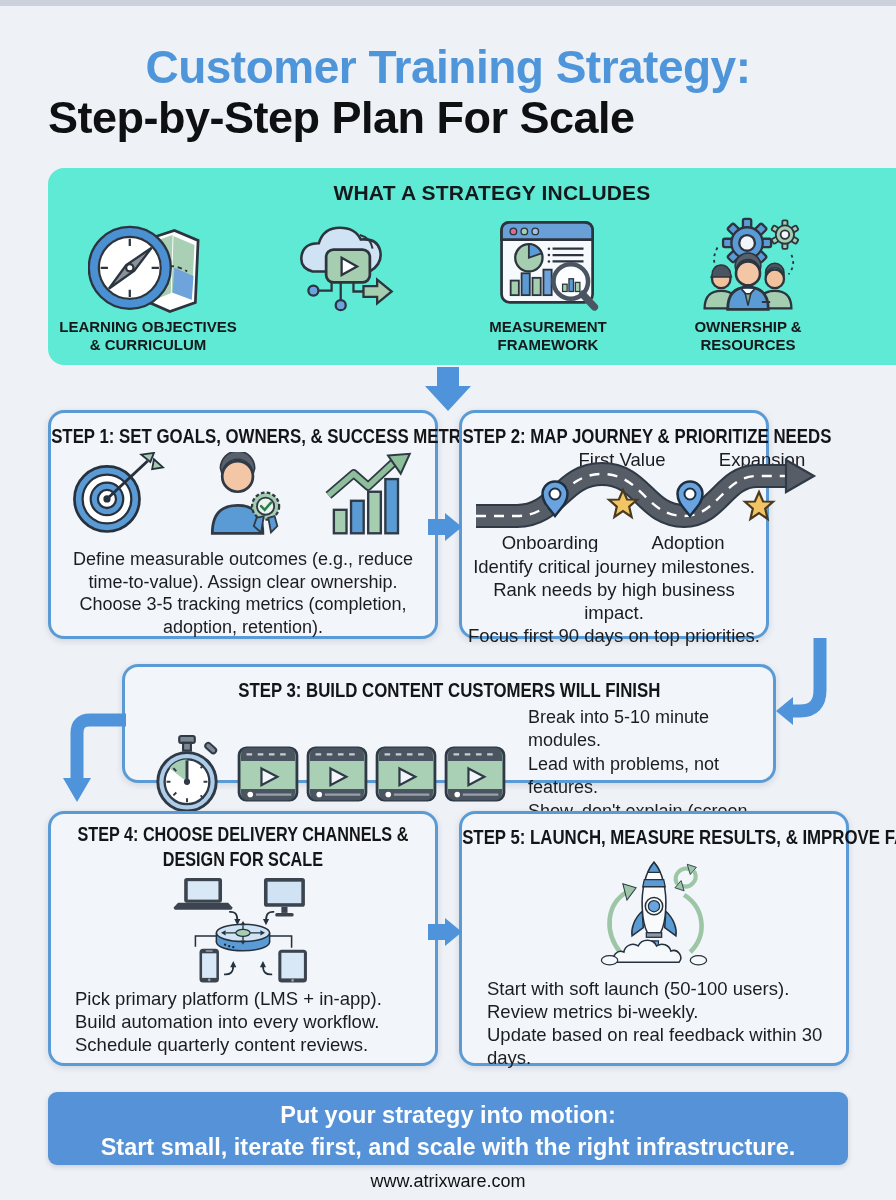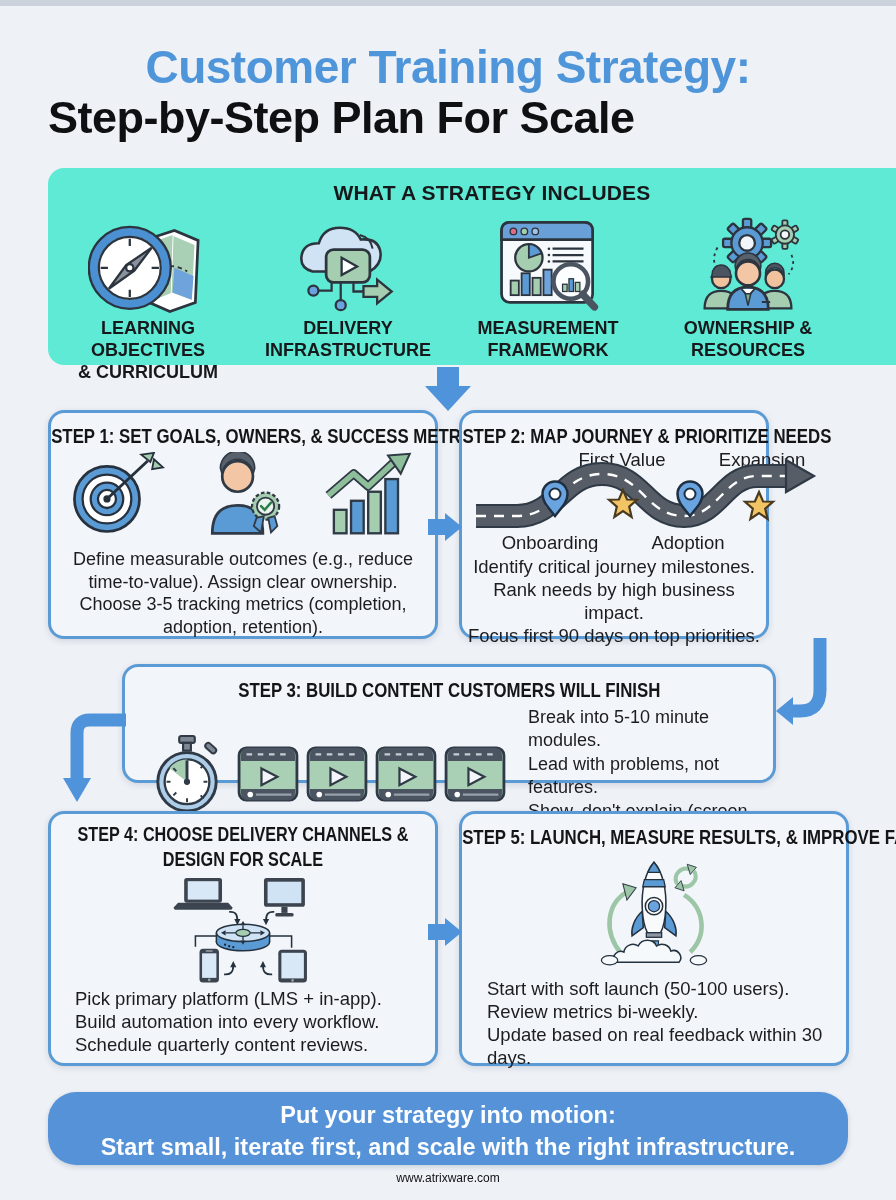--- a/index.html
+++ b/index.html
@@ -12,21 +12,21 @@
   .t2{position:absolute;top:92px;left:0;width:100%;text-align:left;
       font-size:45px;font-weight:bold;color:#0f1012;letter-spacing:-.5px;margin-left:48px;}
 
   .includes{position:absolute;left:48px;top:168px;width:888px;height:197px;
       background:#5eead4;border-radius:16px;}
   .inc-head{margin:0;padding-top:13px;text-align:center;font-size:21px;font-weight:bold;
       color:#16181b;letter-spacing:.2px;}
   .inc-row{position:absolute;top:46px;left:0;right:0;display:flex;}
   .inc-item{width:200px;text-align:center;}
   .inc-icon{height:104px;display:flex;align-items:center;justify-content:center;}
-  .inc-label{font-size:18px;font-weight:bold;line-height:1.22;color:#16181b;white-space:pre-line;}
+  .inc-label{font-size:15px;font-weight:bold;line-height:1.22;color:#16181b;white-space:pre-line;}
 
   .down-arrow{position:absolute;left:425px;top:367px;width:46px;}
   .da-stem{width:22px;height:19px;background:#4f93da;margin:0 auto;}
   .da-head{width:0;height:0;border-left:23px solid transparent;border-right:23px solid transparent;
       border-top:25px solid #4f93da;}
 
   .stepbox{position:absolute;box-sizing:border-box;background:#f2f5f9;
       border:3.5px solid #5b9bd5;border-radius:16px;
       box-shadow:0 2px 6px rgba(70,90,120,.18);}
   #step1{left:48px;top:410px;width:390px;height:229px;}
@@ -62,25 +62,25 @@
   .ha-head{width:0;height:0;border-top:14px solid transparent;border-bottom:14px solid transparent;
       border-left:17px solid #4f93da;}
   .elbow{position:absolute;}
   #elbow-right{left:776px;top:638px;}
   #elbow-left{left:56px;top:690px;}
 
   .hub-svg{display:block;margin:2px auto 0;}
   .rocket-svg{display:block;margin:2px auto 0;}
 
   .banner{position:absolute;left:48px;top:1092px;width:800px;height:73px;background:#5592d7;
-      border-radius:28px;color:#fdfeff;text-align:center;font-weight:bold;font-size:23.5px;
+      border-radius:9px;color:#fdfeff;text-align:center;font-weight:bold;font-size:23.5px;
       line-height:1.38;box-shadow:0 2px 5px rgba(70,90,120,.22);}
   .banner .b1{padding-top:7px;}
   .footer{position:absolute;top:1171px;left:0;width:100%;text-align:center;
-      font-size:12px;font-weight:500;color:#111216;}
+      font-size:18px;font-weight:500;color:#111216;}
 </style>
 </head>
 <body>
 
 <div class="page">
   <div class="edge-top"></div>
 
   <div class="t1">Customer Training Strategy:</div>
   <div class="t2">Step-by-Step Plan For Scale</div>
 
@@ -116,22 +116,20 @@
             <rect x="41" y="38" width="48" height="36" rx="8" fill="#a5cdb0" stroke="#2c343e" stroke-width="3"></rect>
             <path d="M58 47 l17 9.5 -17 9.5 z" fill="#fff" stroke="#2c343e" stroke-width="2.5"></path>
             <path d="M57 74 v20" stroke="#2c343e" stroke-width="2.5" fill="none"></path>
             <circle cx="57" cy="99" r="5.5" fill="#6aa4e0" stroke="#2c343e" stroke-width="2.5"></circle>
             <path d="M47 74 v9 h-15" stroke="#2c343e" stroke-width="2.5" fill="none"></path>
             <circle cx="27" cy="83" r="5.5" fill="#6aa4e0" stroke="#2c343e" stroke-width="2.5"></circle>
             <path d="M71 74 v10 h11" stroke="#2c343e" stroke-width="2.5" fill="none"></path>
             <polygon points="82,78 97,78 97,71 113,84 97,97 97,90 82,90" fill="#a5cdb0" stroke="#2c343e" stroke-width="2.5"></polygon>
           </svg>
         </div>
-        <div class="inc-label">DELIVERY
-INFRASTRUCTURE</div>
       </div>
 
       <div class="inc-item">
         <div class="inc-icon">
           <svg width="120" height="102" viewBox="0 0 130 112">
             <rect x="14" y="8" width="100" height="88" rx="9" fill="#f7fafc" stroke="#2c343e" stroke-width="3"></rect>
             <path d="M14 17 q0 -9 9 -9 h82 q9 0 9 9 v10 h-100 z" fill="#6aa0d8" stroke="#2c343e" stroke-width="3"></path>
             <circle cx="27" cy="18" r="3.6" fill="#e06a8a" stroke="#2c343e" stroke-width="1.5"></circle>
             <circle cx="39" cy="18" r="3.6" fill="#a5cdb0" stroke="#2c343e" stroke-width="1.5"></circle>
             <circle cx="51" cy="18" r="3.6" fill="#9dc3ea" stroke="#2c343e" stroke-width="1.5"></circle>

